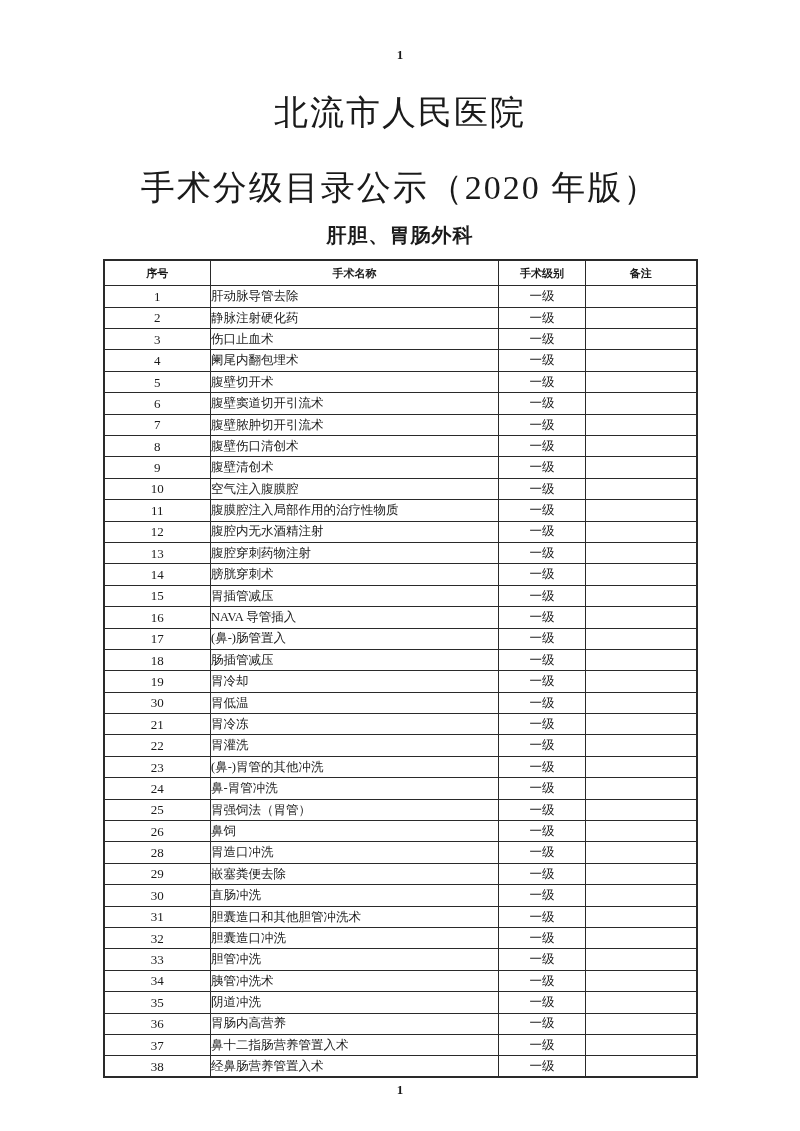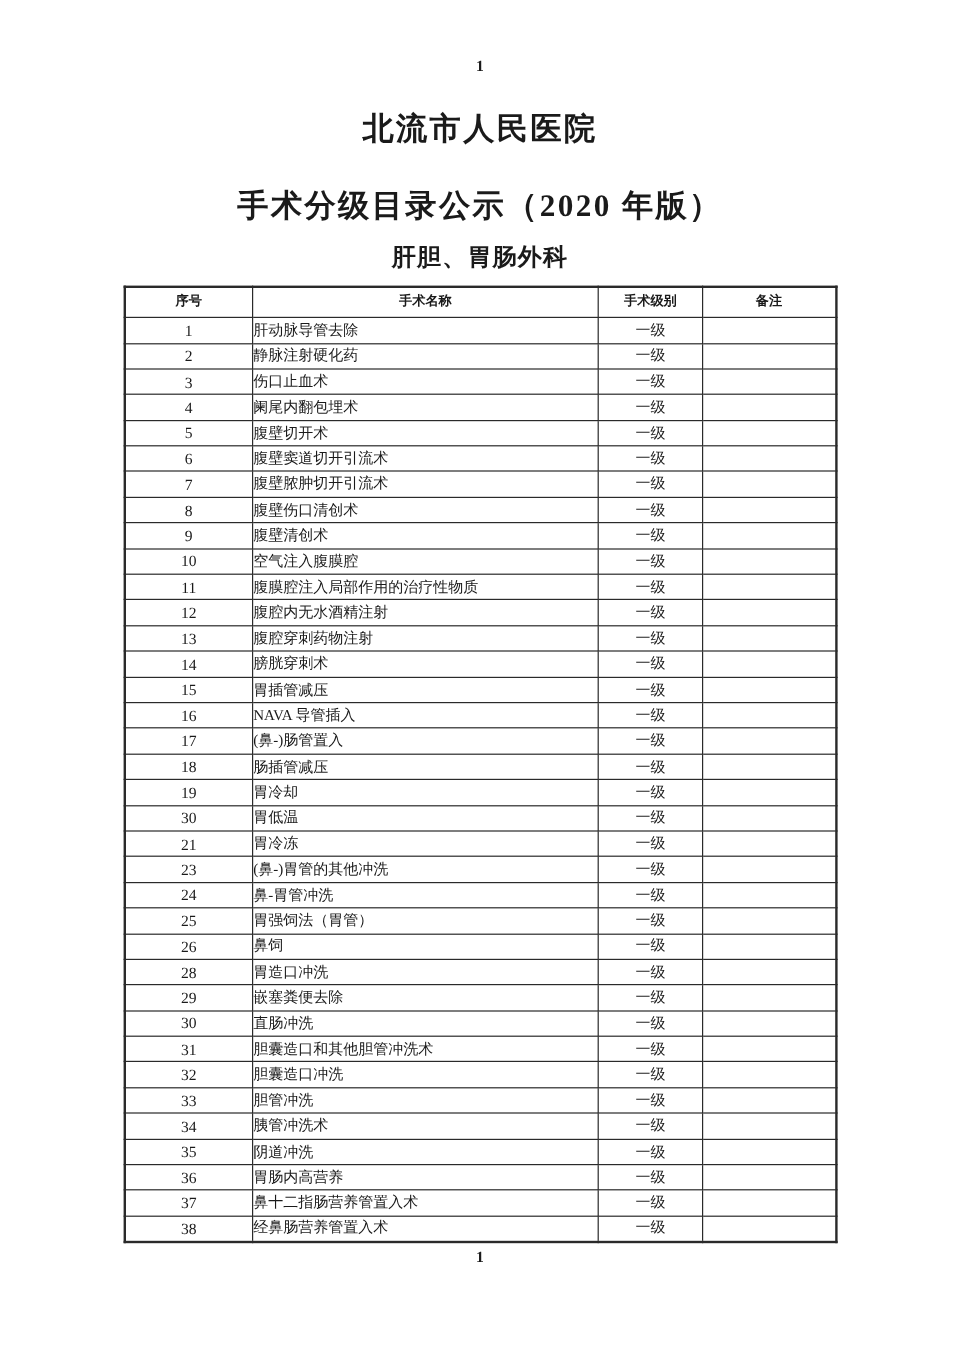--- a/index.html
+++ b/index.html
@@ -19,22 +19,22 @@
   }
   .pagenum {
     text-align: center;
     font-size: 13px;
     font-weight: bold;
     line-height: 1;
   }
   .pagenum-top { margin-bottom: 10px; }
   .title-block { text-align: center; }
   .title-line {
-    font-size: 26px;
-    font-weight: bold;
+    font-size: 34px;
+    font-weight: normal;
     letter-spacing: 2px;
     line-height: 1.32;
     margin-top: 30px;
   }
   .subtitle {
     text-align: center;
     font-size: 20px;
     font-weight: bold;
     letter-spacing: 1px;
     margin-top: 11px;
@@ -241,20 +241,26 @@
     <td class="col-note"></td>
   </tr>
 
   <tr>
     <td class="col-no">21</td>
     <td class="col-name">胃冷冻</td>
     <td class="col-level">一级</td>
     <td class="col-note"></td>
   </tr>
 
+  <tr>
+    <td class="col-no">22</td>
+    <td class="col-name">胃灌洗</td>
+    <td class="col-level">一级</td>
+    <td class="col-note"></td>
+  </tr>
 
   <tr>
     <td class="col-no">23</td>
     <td class="col-name">(鼻-)胃管的其他冲洗</td>
     <td class="col-level">一级</td>
     <td class="col-note"></td>
   </tr>
 
   <tr>
     <td class="col-no">24</td>

